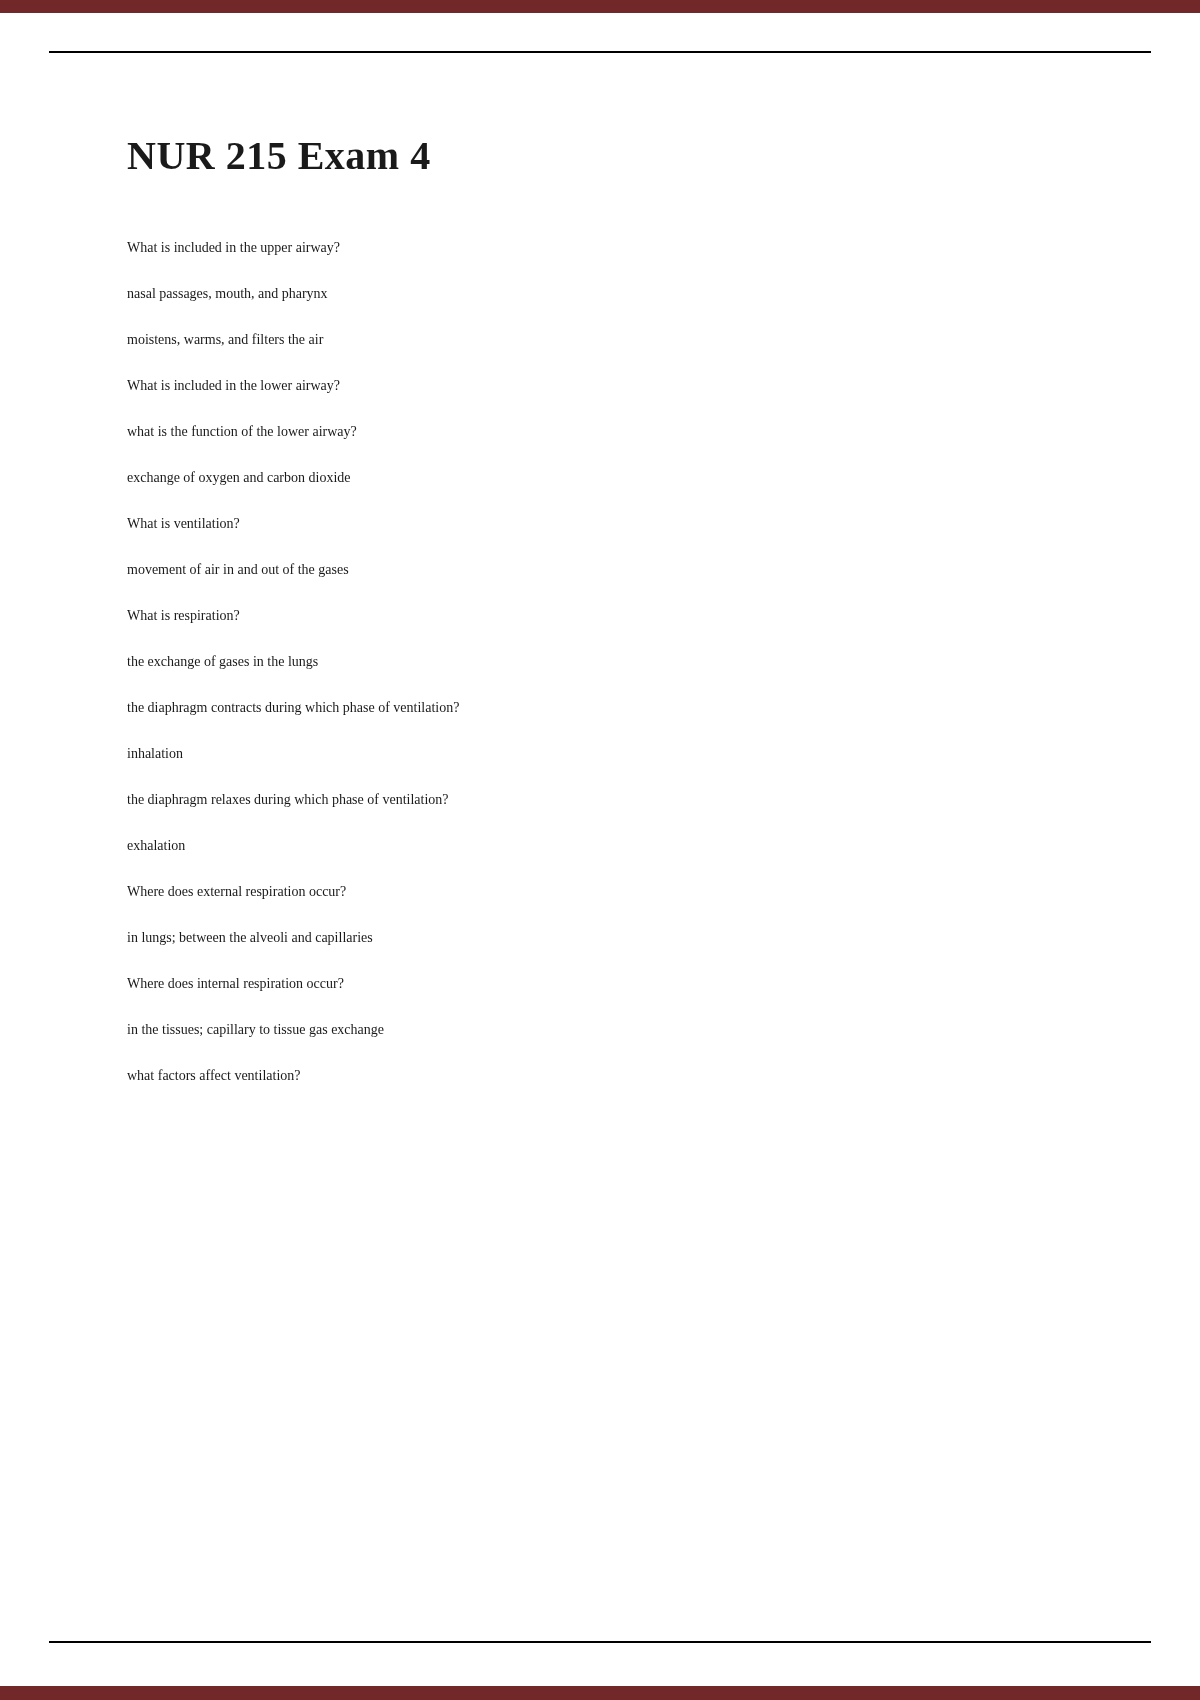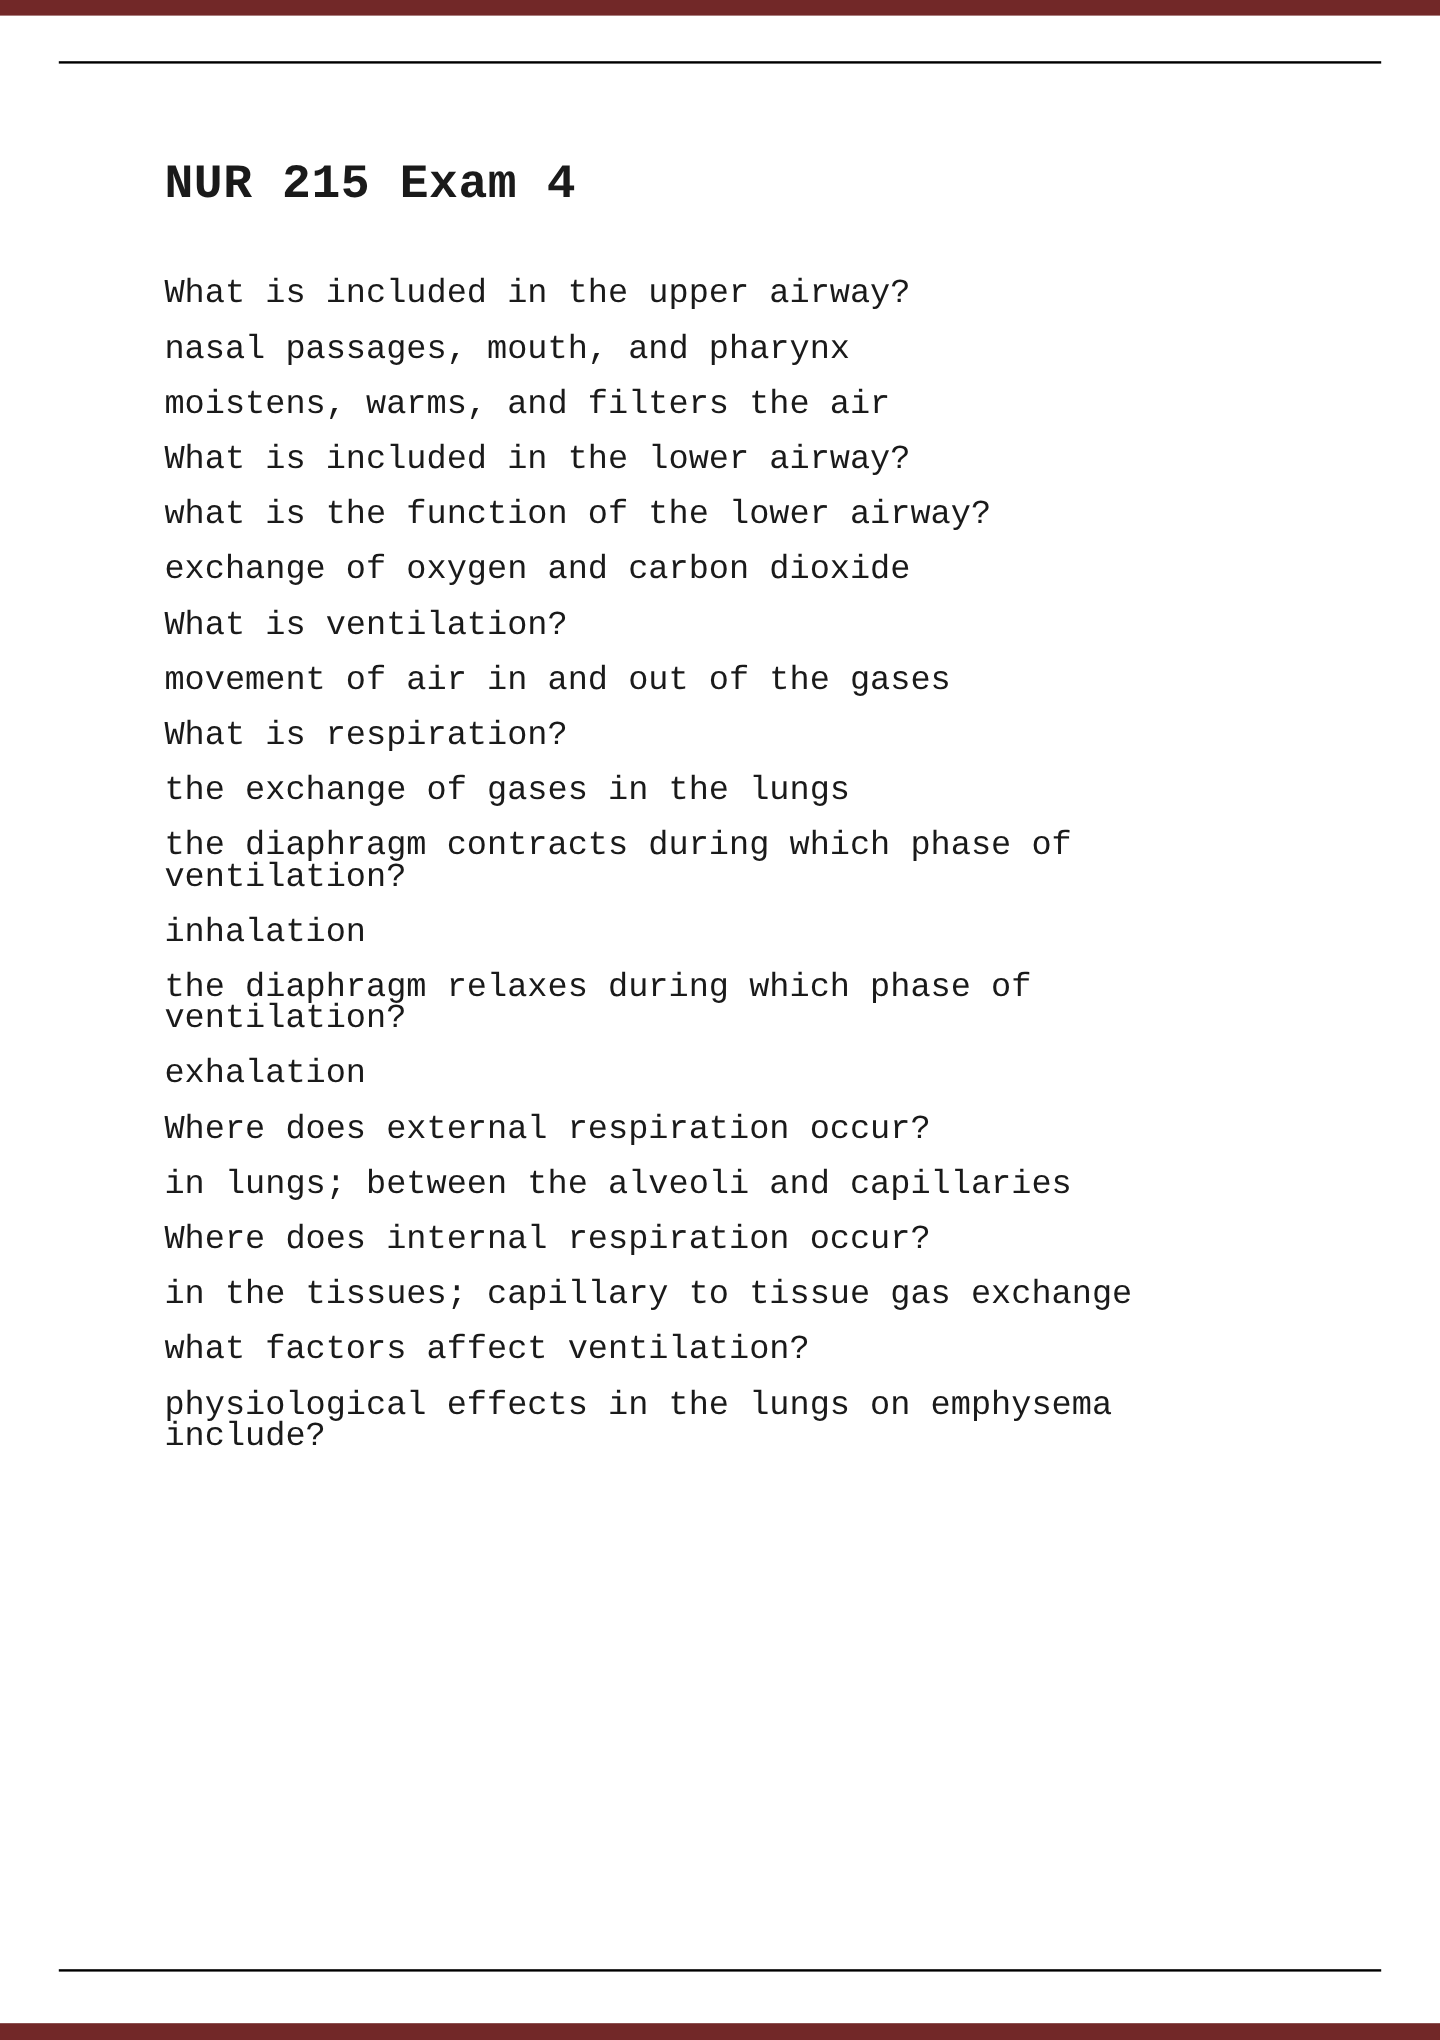--- a/index.html
+++ b/index.html
@@ -27,32 +27,31 @@
     position: absolute;
     left: 49px;
     width: 1102px;
     border-top: 2px solid #000000;
   }
   .rule.top { top: 51px; }
   .rule.bottom { top: 1641px; }
   .content {
     position: absolute;
     top: 132px;
-    left: 137px;
+    left: 127px;
     width: 925px;
-    font-family: Liberation Mono, monospace;
   }
   h1.page-title {
     font-size: 40px;
     font-weight: bold;
     margin: 0 0 56px 0;
     letter-spacing: 0.5px;
   }
   .qa-list p {
-    font-size: 28px;
+    font-size: 14px;
     line-height: 26px;
     margin: 0 0 20px 0;
     max-width: 830px;
   }
 </style>
 </head>
 <body>
 
 <div class="accent-bar top"></div>
 <div class="rule top"></div>
@@ -73,18 +72,17 @@
     <p>the exchange of gases in the lungs</p>
     <p>the diaphragm contracts during which phase of ventilation?</p>
     <p>inhalation</p>
     <p>the diaphragm relaxes during which phase of ventilation?</p>
     <p>exhalation</p>
     <p>Where does external respiration occur?</p>
     <p>in lungs; between the alveoli and capillaries</p>
     <p>Where does internal respiration occur?</p>
     <p>in the tissues; capillary to tissue gas exchange</p>
     <p>what factors affect ventilation?</p>
-    <p>physiological effects in the lungs on emphysema include?</p>
   </div>
 </div>
 
 <div class="rule bottom"></div>
 <div class="accent-bar bottom"></div>
 
 </body></html>

